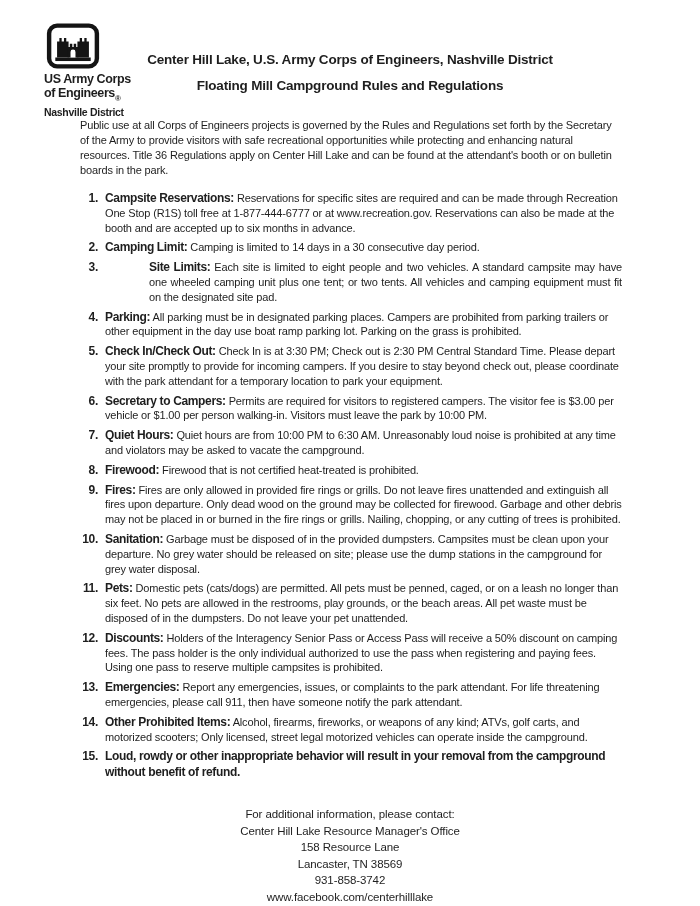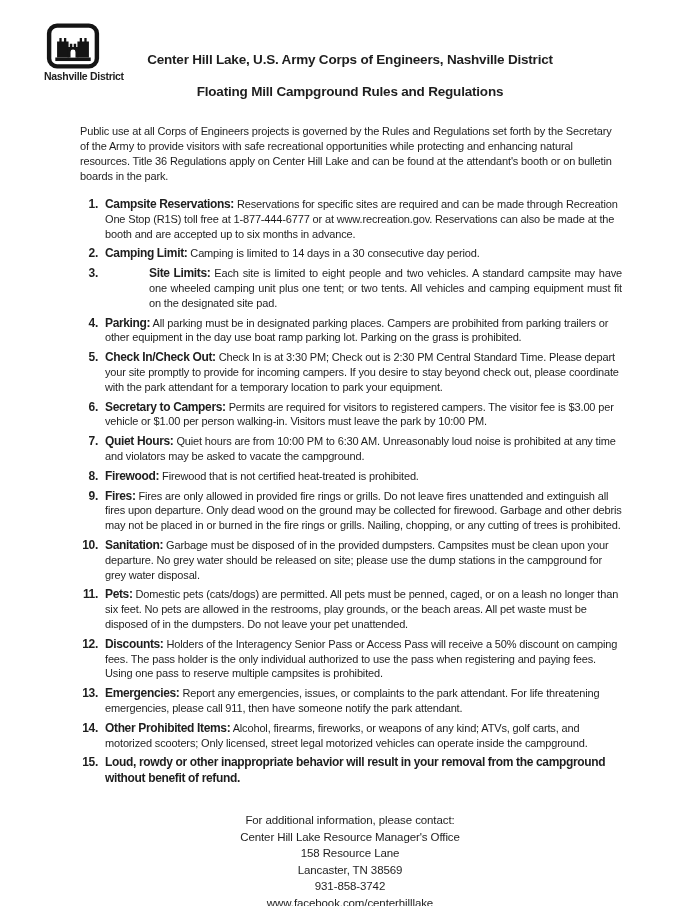--- a/index.html
+++ b/index.html
@@ -39,21 +39,21 @@
   .header-titles { padding-top: 52px; text-align: center; }
   .doc-title {
     font-weight: bold;
     font-size: 13.5px;
     letter-spacing: -0.2px;
   }
   .doc-subtitle {
     font-weight: bold;
     font-size: 13.5px;
     letter-spacing: -0.2px;
-    margin-top: 17px;
+    margin-top: 11px;
   }
   
   .intro {
     margin: 25px 78px 0 80px;
     font-size: 11px;
     letter-spacing: -0.15px;
     line-height: 15px;
   }
   
   .rules { margin: 13px 78px 0 64px; }
@@ -98,20 +98,24 @@
 
         <path d="M12 39 V21 h2.6 v-4 h2.6 v4 h2.6 v-4 h2.6 v4 h2.6 v18 Z"></path>
 
         <path d="M35 39 V21 h2.6 v-4 h2.6 v4 h2.6 v-4 h2.6 v4 h2.6 v18 Z"></path>
 
         <path d="M24 39 V27 h2.4 v-3.5 h2.8 v3.5 h1.6 v-3.5 h2.8 v3.5 h2.4 v12 Z"></path>
       </g>
 
       <path d="M27.2 39 v-6.2 a2.8 2.8 0 0 1 5.6 0 V39 Z" fill="#ffffff"></path>
     </svg>
+    <div class="logo-org">
+      <div>US Army Corps</div>
+      <div><span>of Engineers</span><span class="logo-reg">®</span></div>
+    </div>
     <div class="logo-district">Nashville District</div>
   </div>
 
   <div class="header-titles">
     <div class="doc-title">Center Hill Lake, U.S. Army Corps of Engineers, Nashville District</div>
     <div class="doc-subtitle">Floating Mill Campground Rules and Regulations</div>
   </div>
 
   <p class="intro">Public use at all Corps of Engineers projects is governed by the Rules and Regulations set forth by the Secretary of the Army to provide visitors with safe recreational opportunities while protecting and enhancing natural resources. Title 36 Regulations apply on Center Hill Lake and can be found at the attendant's booth or on bulletin boards in the park.</p>
 

